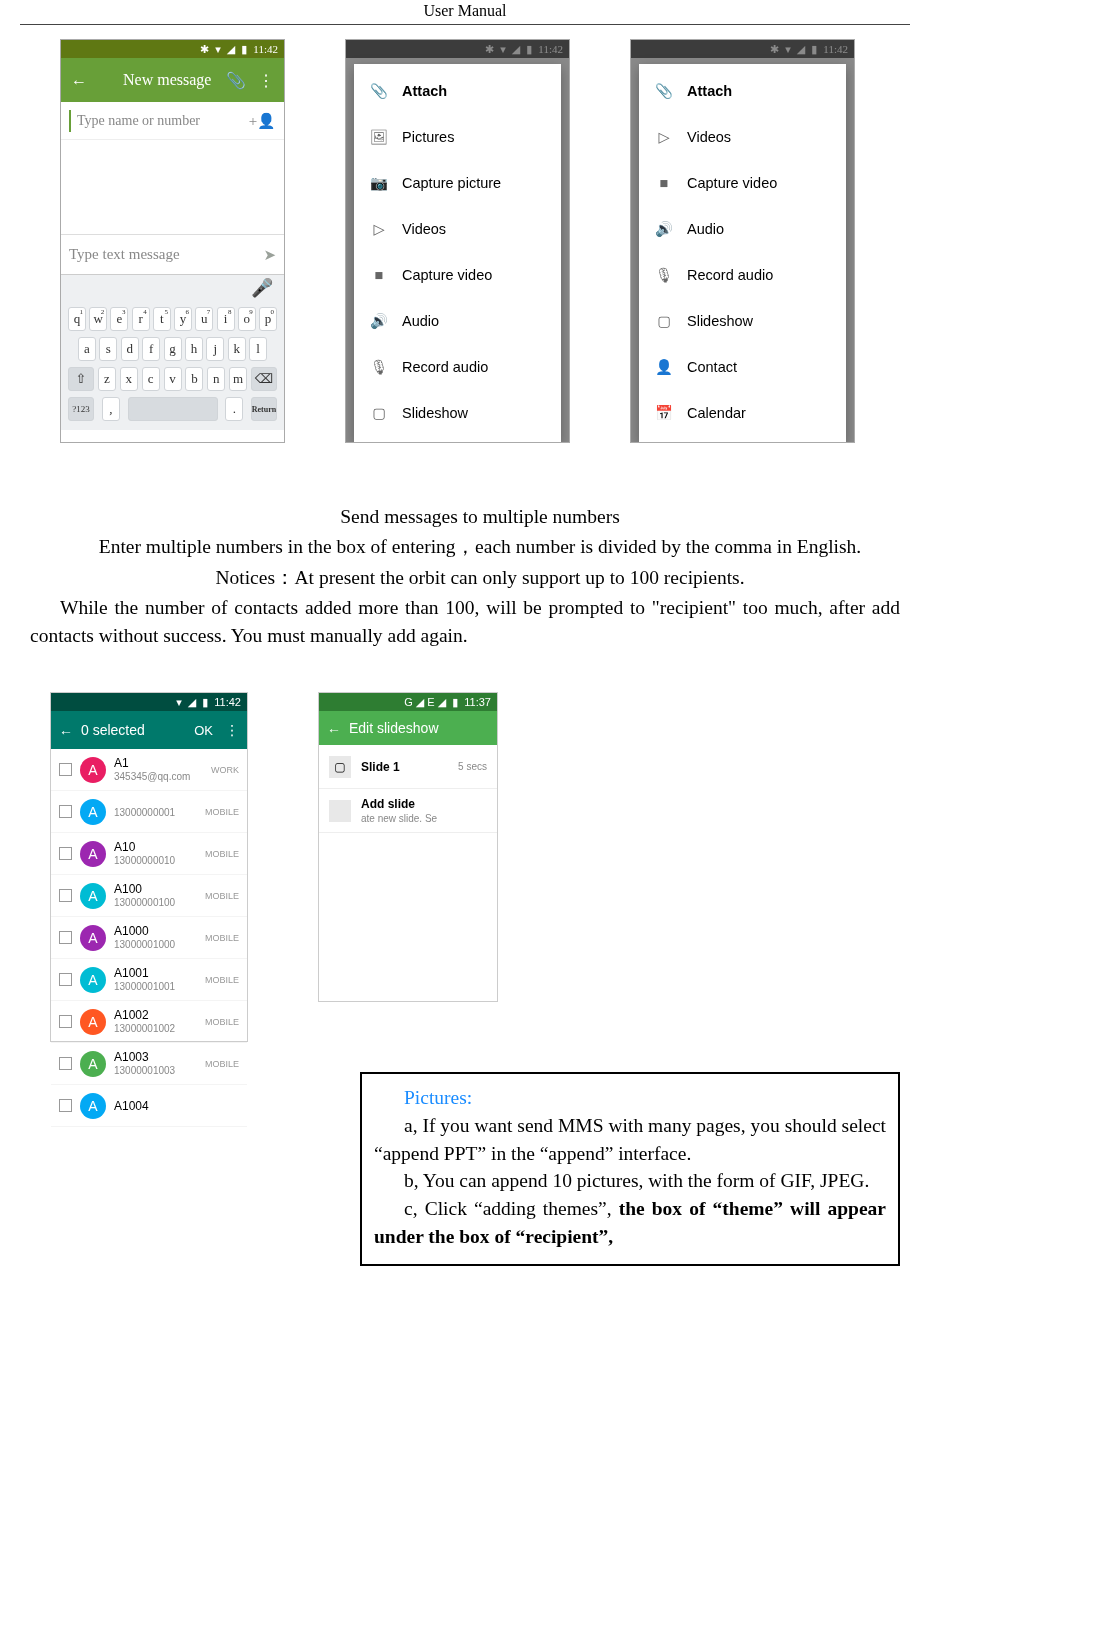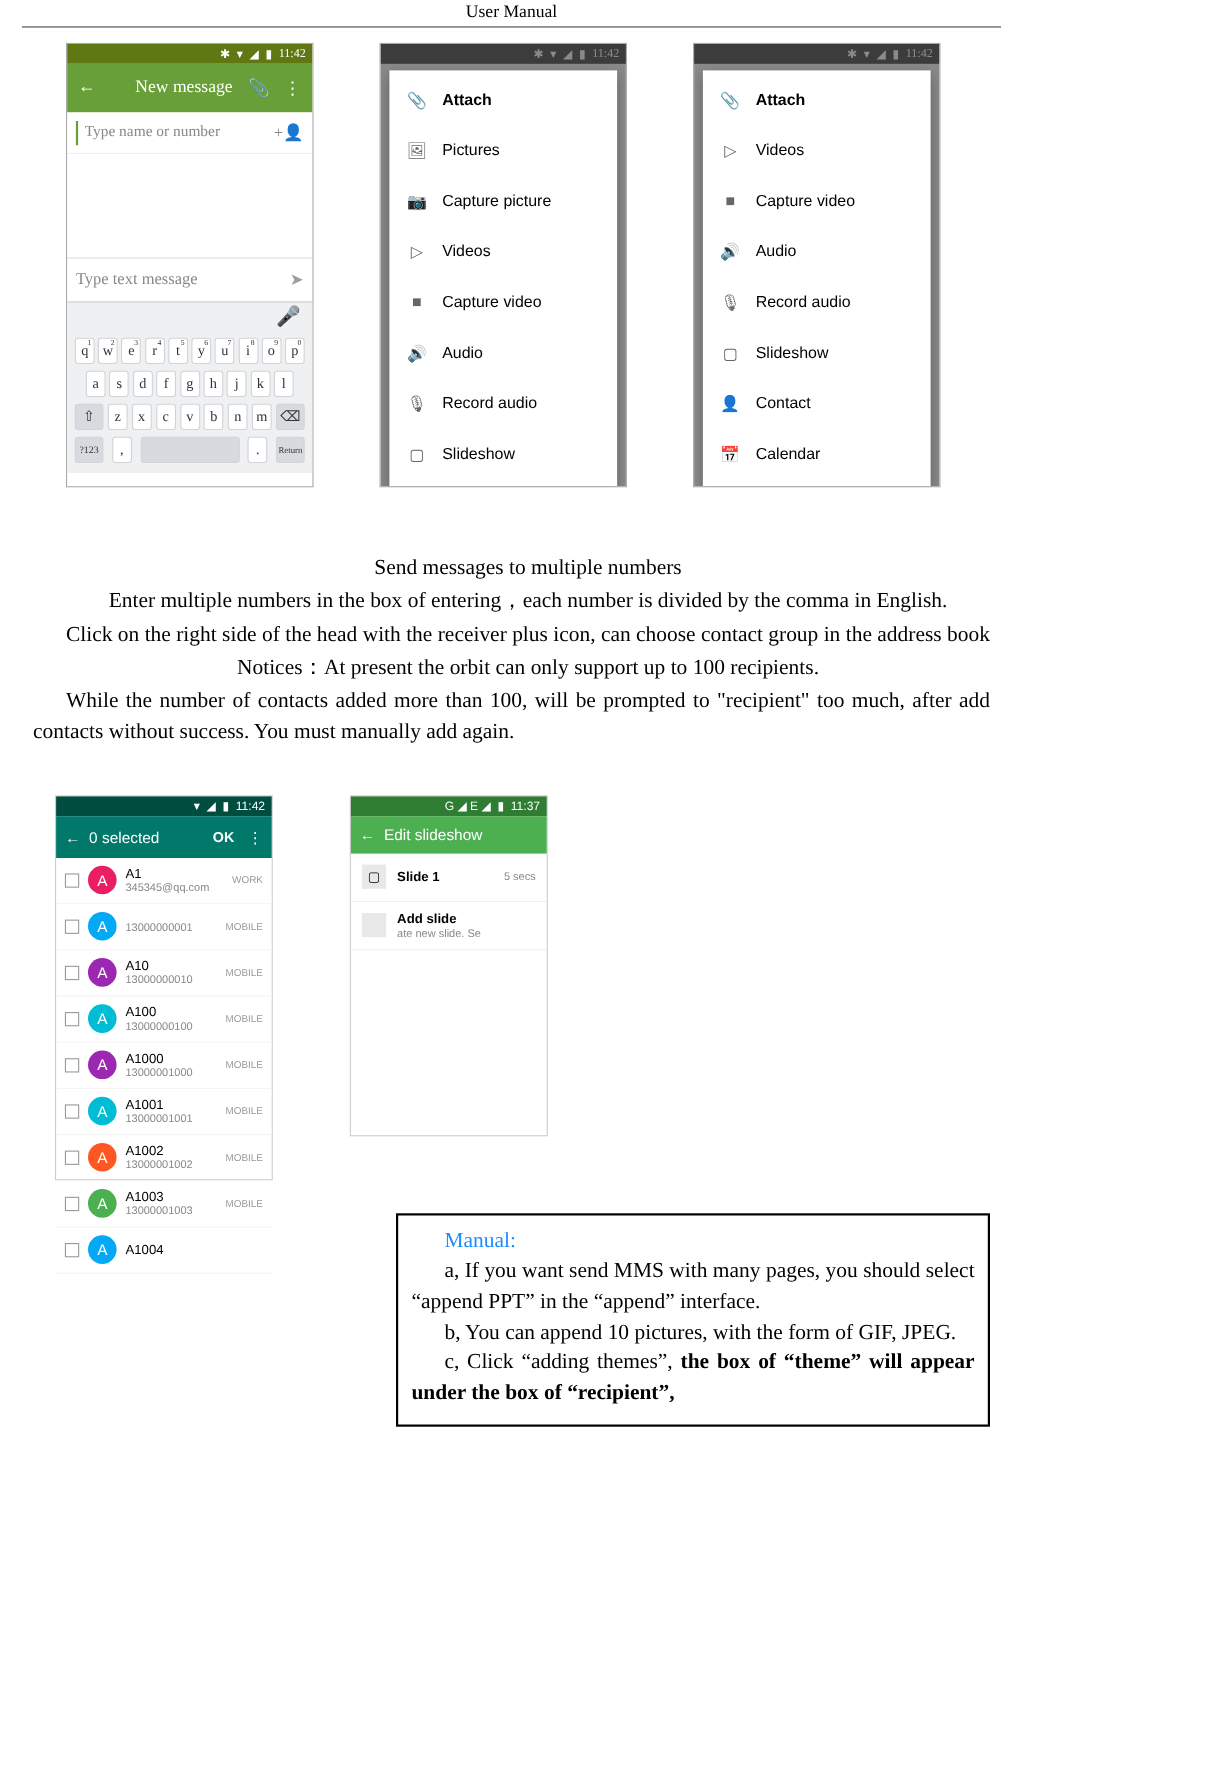--- a/index.html
+++ b/index.html
@@ -49,21 +49,21 @@
   .body-text { padding: 60px 10px 0 10px; font-size: 19.5px; line-height: 1.45; }
   .body-text p { margin-bottom: 2px; }
   .indent { text-indent: 30px; text-align: center; }
   .justify { text-align: justify; }
 
   
   .phones-row2 { display:flex; gap:70px; padding: 40px 30px 0; }
   .phone2 { width:198px; height:350px; border:1px solid #ccc; background:#fff; position:relative; font-family:Arial,sans-serif;}
   .phone3 { width:180px; height:310px; border:1px solid #ccc; background:#fff; position:relative;font-family:Arial,sans-serif; }
   .sel-bar{ background:#00796b; color:#fff; height:38px; display:flex; align-items:center; padding:0 8px; font-size:14px; gap:8px;}
-  .sel-bar .ok{ margin-left:auto; font-size:13px;font-weight:bold;}
+  .sel-bar .ok{ margin-left:auto; font-size:13px;}
   .contact-row{ display:flex; align-items:center; padding:6px 8px; gap:8px; font-size:12px; height:42px; border-bottom:1px solid #f4f4f4;}
   .cbx{ width:13px; height:13px; border:1.5px solid #999; }
   .avatar{ width:26px; height:26px; border-radius:50%; color:#fff; font-size:14px; display:flex; align-items:center; justify-content:center; font-family:Arial;}
   .c0{background:#e91e63;} .c1{background:#03a9f4;} .c2{background:#9c27b0;} .c3{background:#00bcd4;} .c4{background:#ff5722;} .c5{background:#4caf50;} .c6{background:#03a9f4;}
   .cinfo{ display:flex; flex-direction:column; line-height:1;}
   .cinfo .nm{font-size:12px;}
   .cinfo .sub{font-size:10px; color:#888; margin-top:3px;}
   .ctype{ margin-left:auto; font-size:9px; color:#999;}
 
   .slide-bar{ background:#4caf50; color:#fff; height:34px; display:flex; align-items:center; padding:0 8px; font-size:14px; gap:8px;}
@@ -148,21 +148,21 @@
             <div class="key">b</div>
             <div class="key">n</div>
             <div class="key">m</div>
             <div class="key wide gray">⌫</div>
           </div>
           <div class="kb-row">
             <div class="key wide gray" style="font-size: 9px;">?123</div>
             <div class="key">,</div>
             <div class="key sp gray"></div>
             <div class="key">.</div>
-            <div class="key wide gray" style="font-size: 8px;">Return</div>
+            <div class="key wide gray" style="font-size: 8px; font-weight: bold;">Return</div>
           </div>
         </div>
     </div>
 
     <div class="phone tall">
       <div class="status-bar dark">
         <span>✱</span>
         <span>▾</span>
         <span>◢</span>
         <span>▮</span>
@@ -247,21 +247,20 @@
             <span class="mi-icon">📅</span>
             <span>Calendar</span>
           </div>
         </div>
     </div>
   </div>
 
   <div class="body-text">
     <p class="indent">Send messages to multiple numbers</p>
     <p class="indent">Enter multiple numbers in the box of entering，each number is divided by the comma in English.</p>
-    <p class="indent justify">Click on the right side of the head with the receiver plus icon, can choose contact group in the address book</p>
     <p class="indent">Notices：At present the orbit can only support up to 100 recipients.</p>
     <p class="indent justify">While the number of contacts added more than 100, will be prompted to "recipient" too much, after add contacts without success. You must manually add again.</p>
   </div>
 
   <div class="phones-row2">
     <div class="phone2">
       <div class="status-bar teal" style="background:#004d40;">
         <span>▾</span>
         <span>◢</span>
         <span>▮</span>
@@ -380,21 +379,21 @@
               <span class="t">Add slide</span>
               <span class="s">ate new slide.             Se</span>
             </div>
           </div>
         </div>
     </div>
   </div>
 
   <div class="notices-wrap">
     <div class="notices-box">
-      <span class="indent2 blue">Manual:</span>
+      <span class="indent2 blue">Pictures:</span>
       <span class="indent2 justify" style="text-align:justify; display:block;">a, If you want send MMS with many pages, you should select “append PPT” in the “append” interface.</span>
       <span class="indent2 justify" style="text-align:justify; display:block;">b, You can append 10 pictures, with the form of GIF, JPEG.</span>
       <span class="indent2 justify" style="text-align:justify; display:block;">
         <span>c, Click “adding themes”, </span><b>the box of “theme” will appear under the box of “recipient”,</b>
       </span>
     </div>
   </div>
 
 </div>
 

